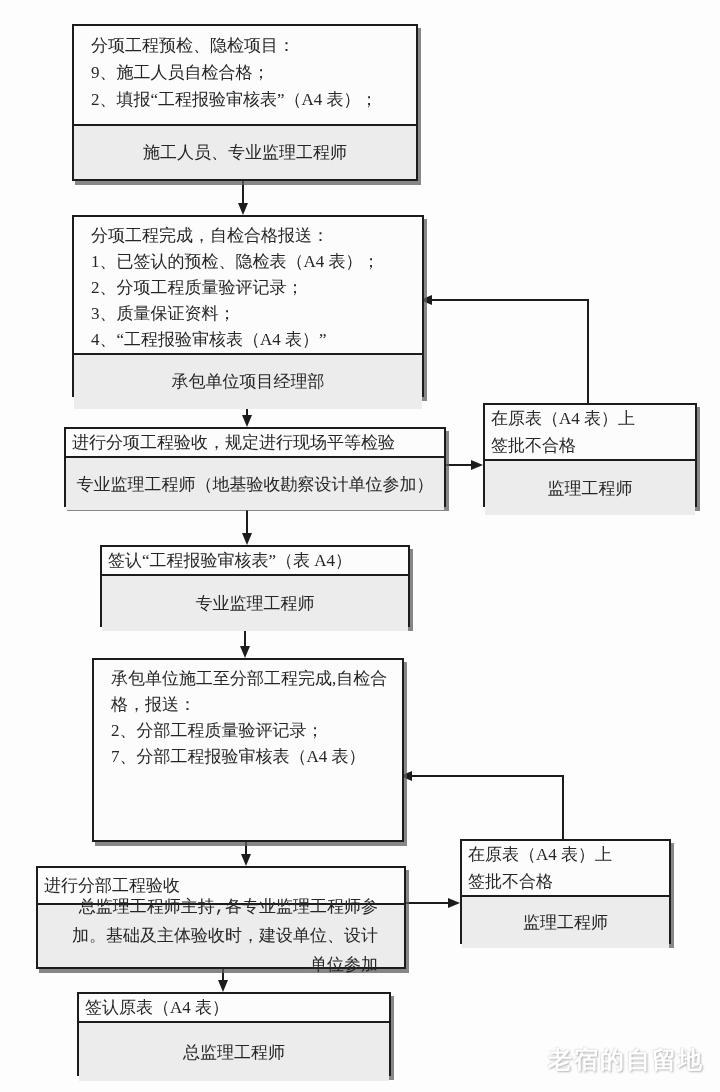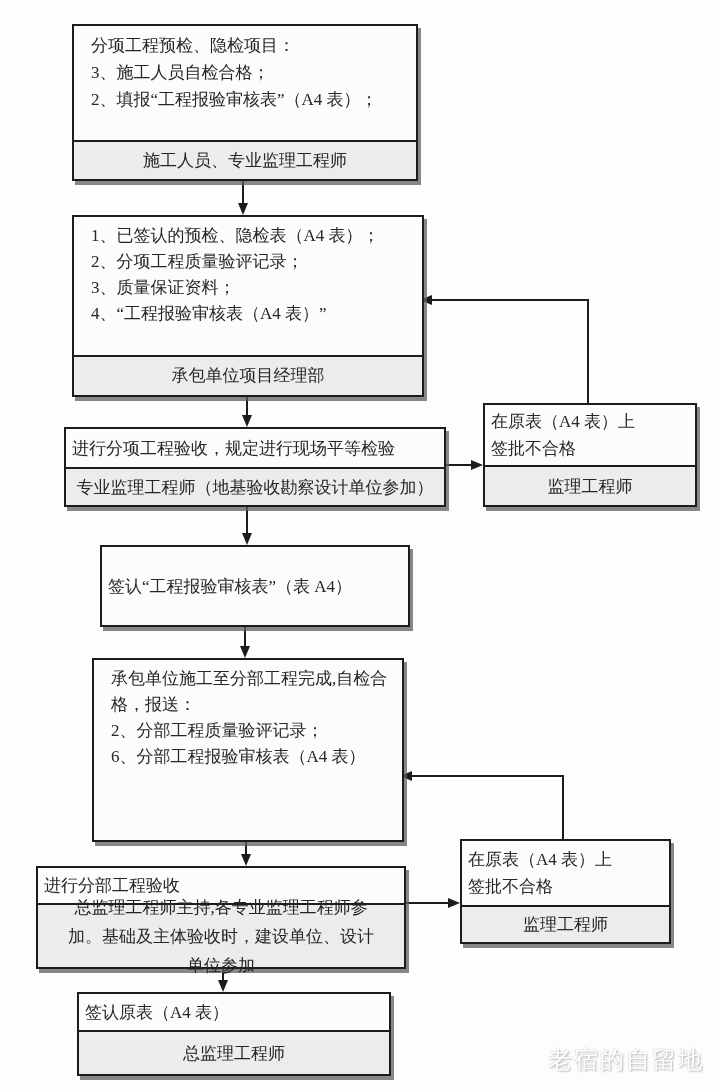--- a/index.html
+++ b/index.html
@@ -16,28 +16,28 @@
     box-shadow:3px 4px 0 rgba(95,95,95,.75);
     display:flex;flex-direction:column;
     font-size:17px;line-height:27px;
   }
   .pbox .body{flex:1 1 auto;}
   .pbox .body.list{padding:6px 8px 0 17px;text-align:left;}
   .pbox .body.centered{display:flex;flex-direction:column;align-items:flex-start;justify-content:center;text-align:center;padding:0 6px;}
   .pbox .footer{
     flex:0 0 auto;border-top:2px solid #1c1c1c;background:#ececec;
     display:flex;align-items:center;justify-content:center;text-align:center;
-    padding:0 6px;
+    padding:8px 6px;
   }
-  .pbox .footer.left{justify-content:flex-start;text-align:center;line-height:29px;padding:2px 26px;}
+  .pbox .footer.left{justify-content:flex-start;text-align:right;line-height:29px;padding:2px 26px;font-family:Liberation Mono, monospace;}
   .tight{line-height:26px;}
   .watermark{
     position:absolute;right:16px;bottom:16px;z-index:3;
     display:flex;align-items:center;gap:6px;
-    color:#ffffff;font-weight:normal;font-size:24px;letter-spacing:2px;
+    color:#ffffff;font-weight:bold;font-size:24px;letter-spacing:2px;
     text-shadow:1px 1px 2px rgba(120,120,120,.55), -1px -1px 1px rgba(200,200,200,.4);
     font-family:"Liberation Sans","DejaVu Sans",sans-serif;
   }
   .wm-icon{opacity:.85;}
 </style>
 </head>
 <body>
 
 <div class="page">
 
@@ -64,28 +64,29 @@
       <polygon points="483,465 471,460 471,470"></polygon>
       <polygon points="460,903 448,898 448,908"></polygon>
       <polygon points="420,300 432,295 432,305"></polygon>
       <polygon points="400,776 412,771 412,781"></polygon>
     </g>
   </svg>
 
   <div class="pbox" style="left:72px;top:24px;width:342px;height:153px">
     <div class="body list">
       <div>分项工程预检、隐检项目：</div>
-      <div>3、施工人员自检合格；</div>
+      <div>9、施工人员自检合格；</div>
       <div>2、填报“工程报验审核表”（A4 表）；</div>
     </div>
     <div class="footer" style="height:37px">施工人员、专业监理工程师</div>
   </div>
 
   <div class="pbox tight" style="left:72px;top:215px;width:348px;height:178px">
     <div class="body list">
+      <div>分项工程完成，自检合格报送：</div>
       <div>1、已签认的预检、隐检表（A4 表）；</div>
       <div>2、分项工程质量验评记录；</div>
       <div>3、质量保证资料；</div>
       <div>4、“工程报验审核表（A4 表）”</div>
     </div>
     <div class="footer" style="height:38px">承包单位项目经理部</div>
   </div>
 
   <div class="pbox" style="left:64px;top:427px;width:378px;height:76px">
     <div class="body centered">进行分项工程验收，规定进行现场平等检验</div>
@@ -95,27 +96,28 @@
   <div class="pbox" style="left:483px;top:403px;width:210px;height:100px">
     <div class="body centered">
       <div>在原表（A4 表）上</div>
       <div>签批不合格</div>
     </div>
     <div class="footer" style="height:38px">监理工程师</div>
   </div>
 
   <div class="pbox" style="left:100px;top:545px;width:306px;height:78px">
     <div class="body centered">签认“工程报验审核表”（表 A4）</div>
+    <div class="footer" style="height:39px">专业监理工程师</div>
   </div>
 
   <div class="pbox tight" style="left:92px;top:658px;width:308px;height:180px">
     <div class="body list">
       <div>承包单位施工至分部工程完成,自检合格，报送：</div>
       <div>2、分部工程质量验评记录；</div>
-      <div>6、分部工程报验审核表（A4 表）</div>
+      <div>7、分部工程报验审核表（A4 表）</div>
     </div>
   </div>
 
   <div class="pbox" style="left:36px;top:866px;width:366px;height:99px">
     <div class="body centered">进行分部工程验收</div>
     <div class="footer left" style="height:58px">总监理工程师主持,各专业监理工程师参加。基础及主体验收时，建设单位、设计单位参加</div>
   </div>
 
   <div class="pbox" style="left:460px;top:839px;width:207px;height:101px">
     <div class="body centered">

